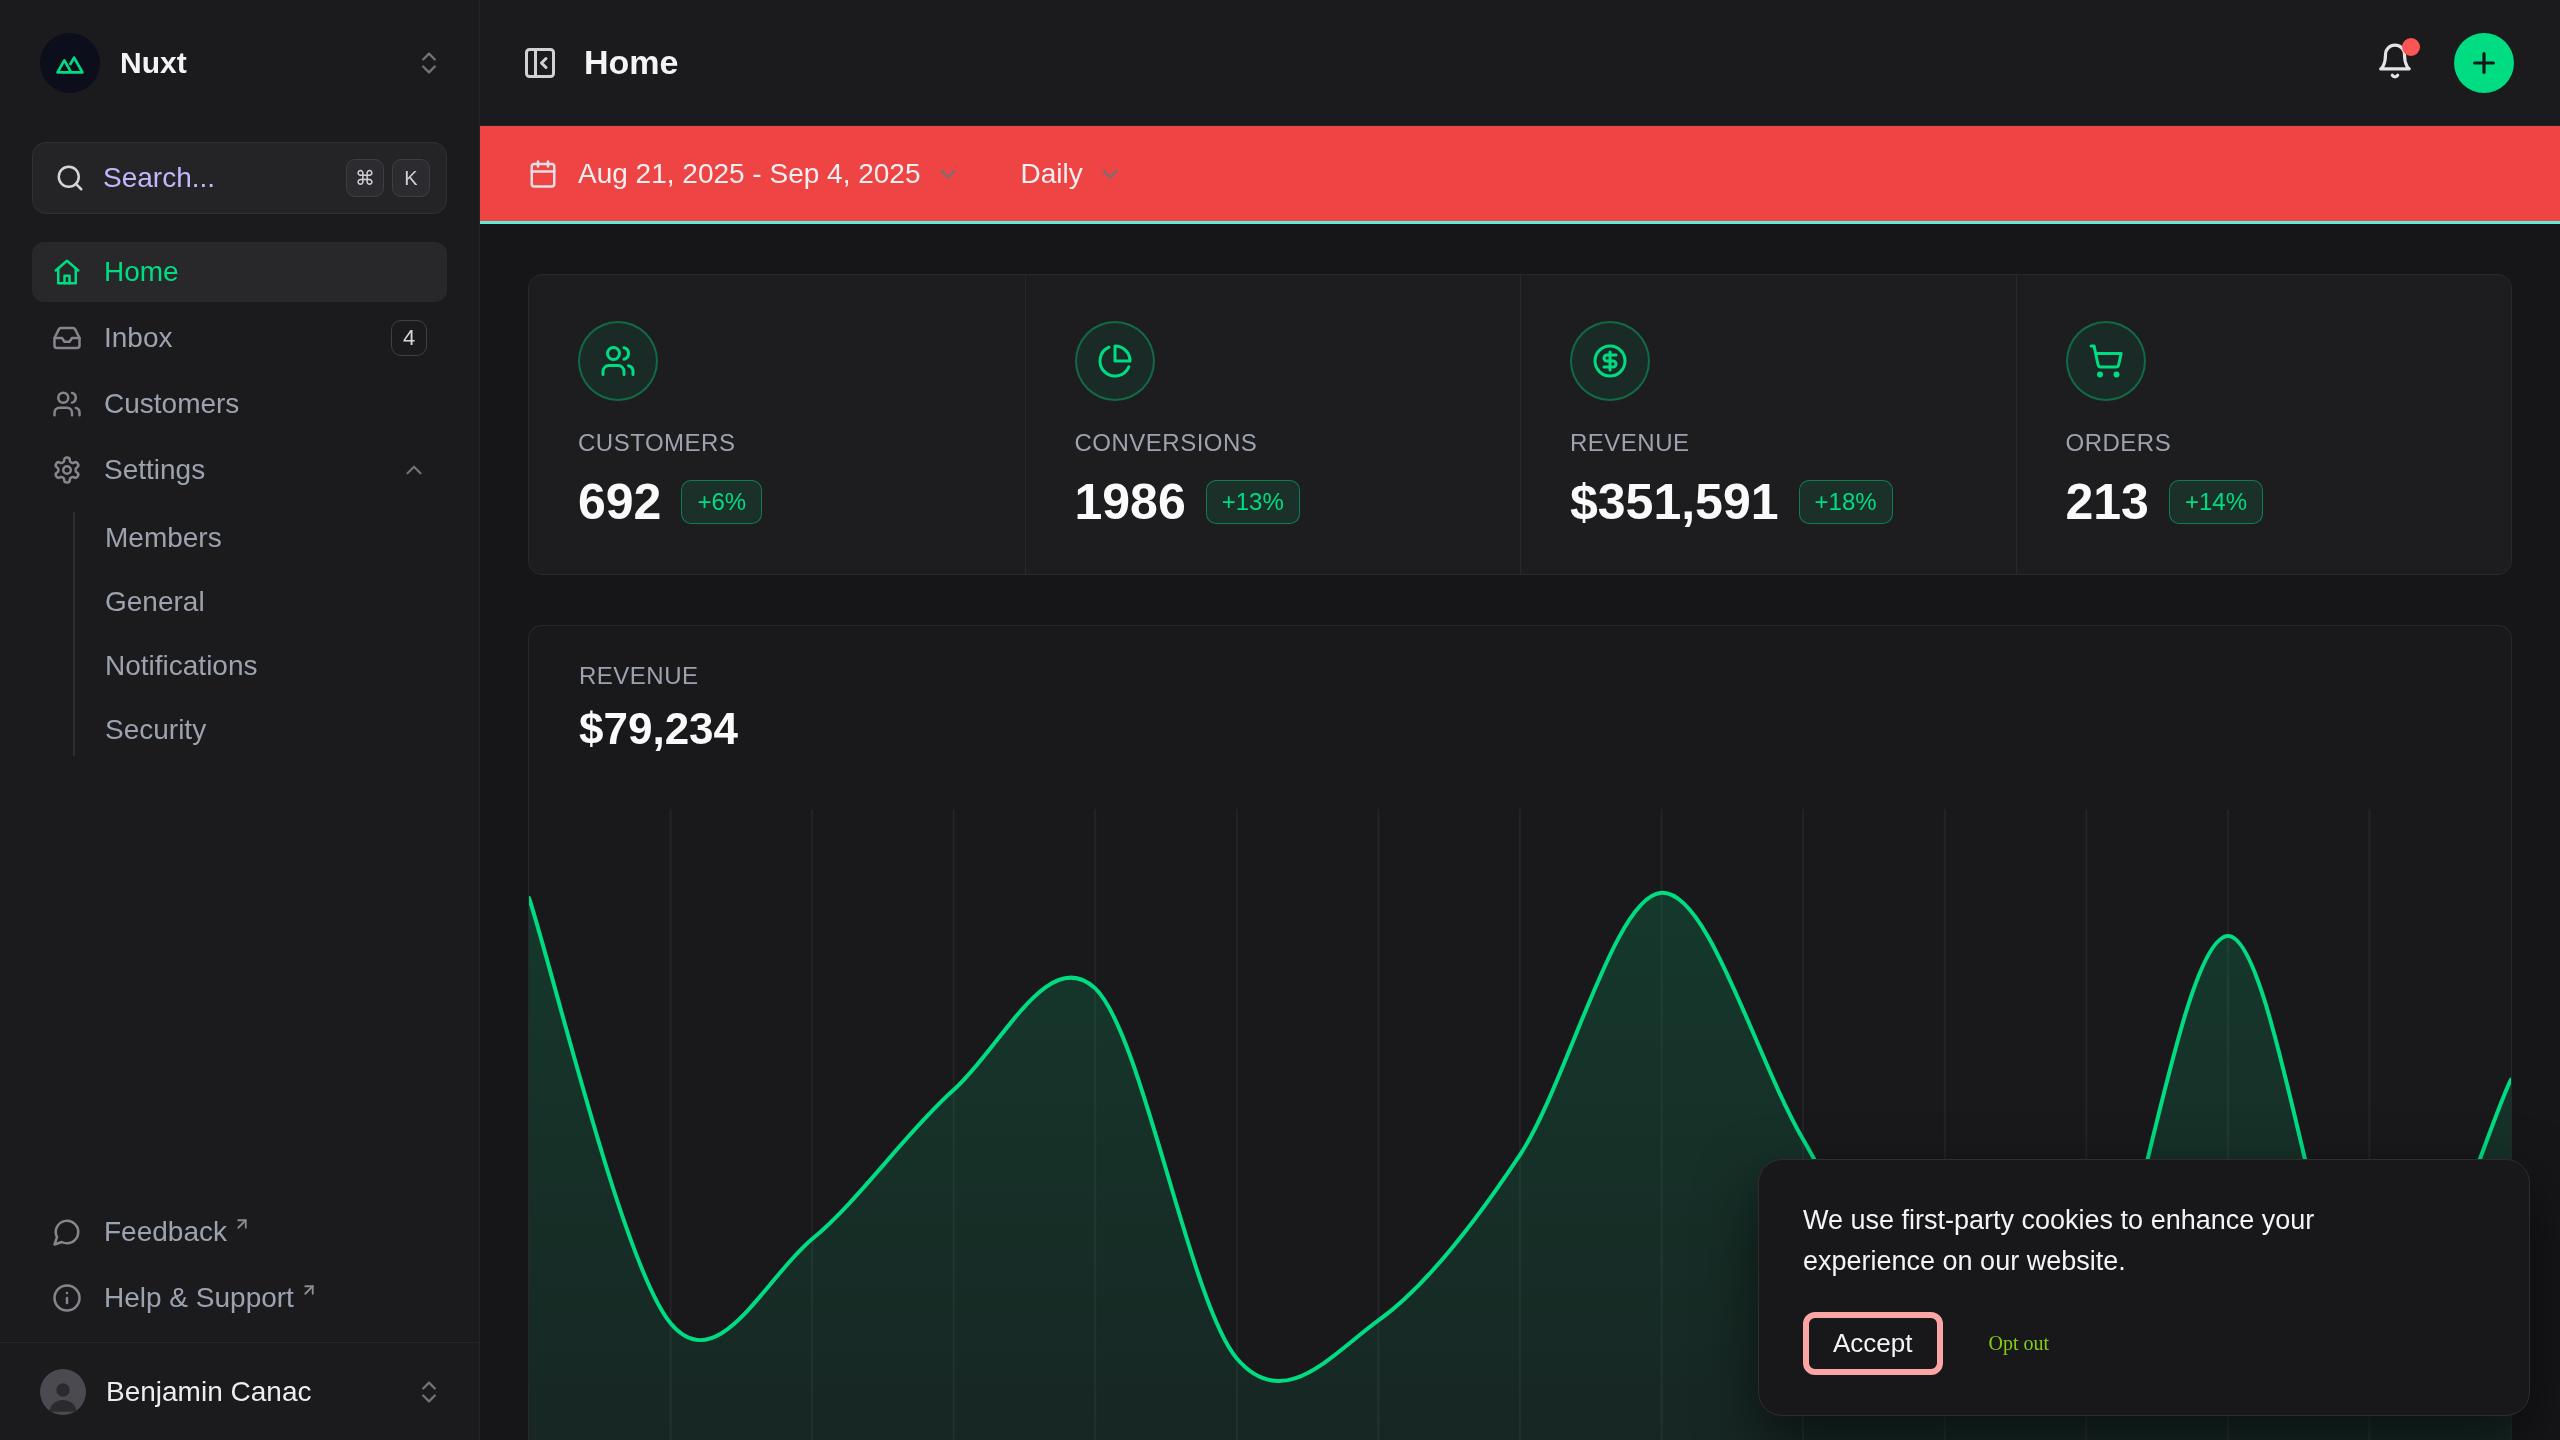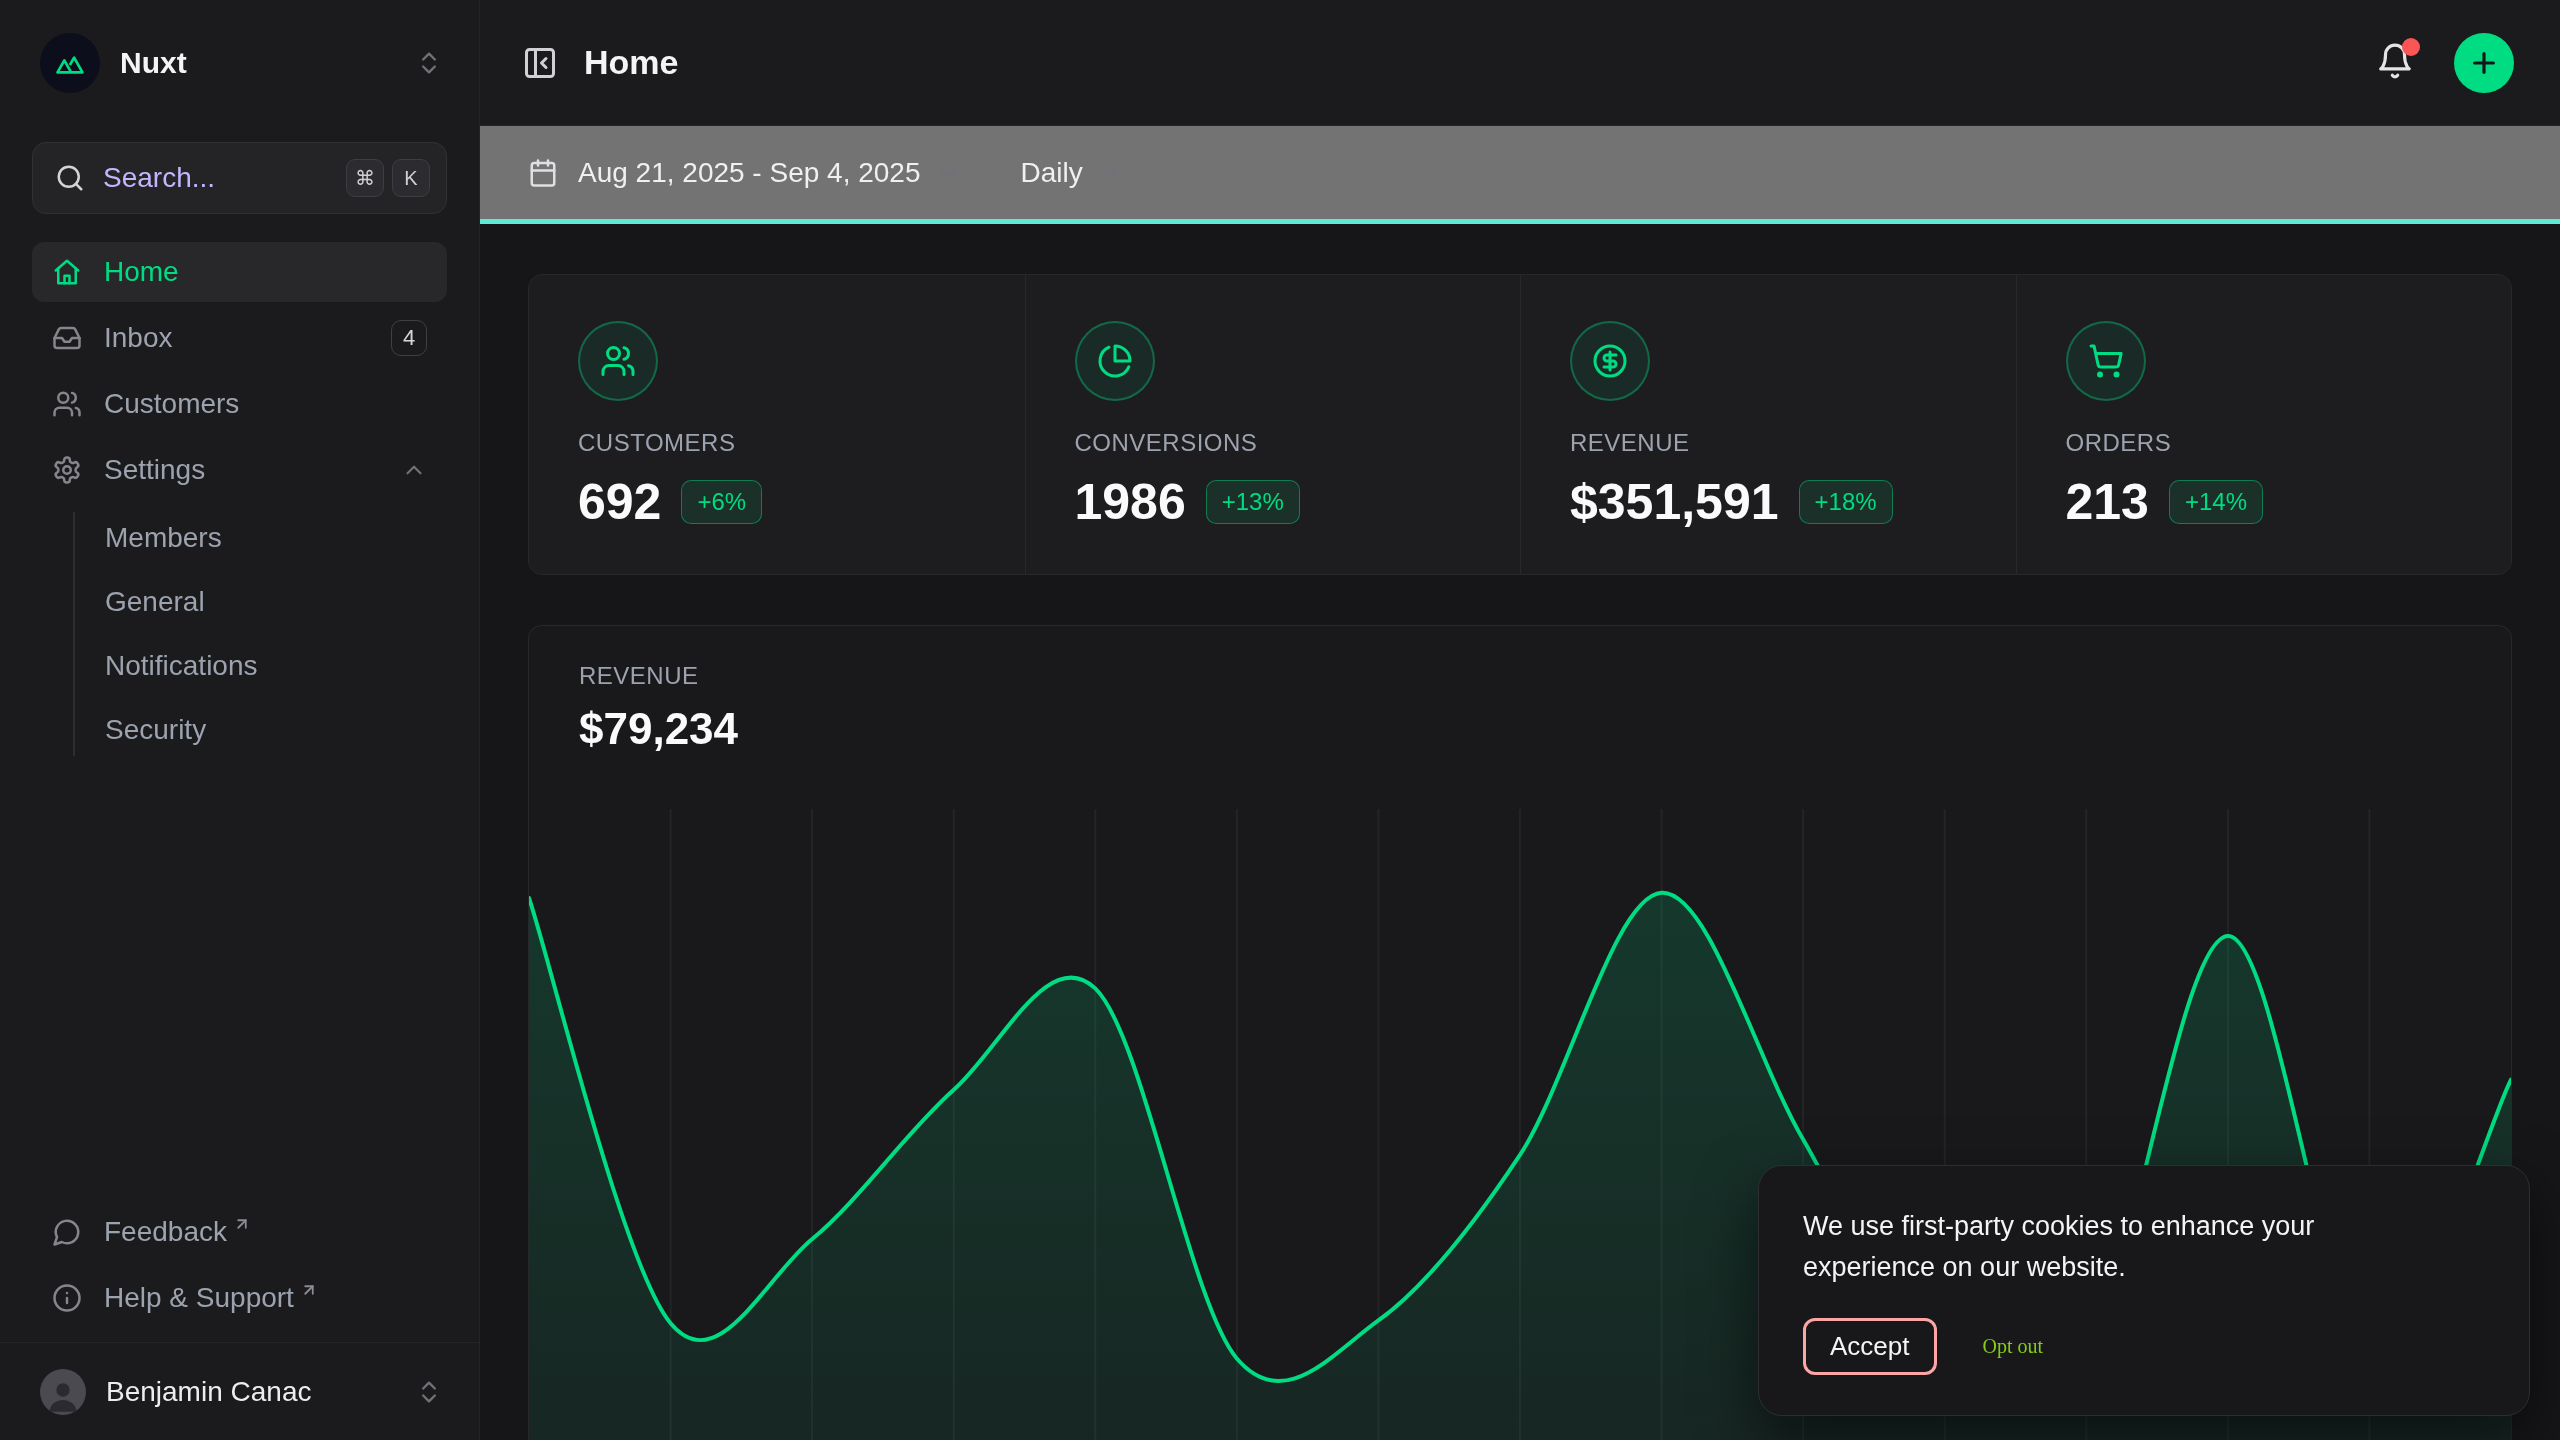--- a/index.html
+++ b/index.html
@@ -51,21 +51,21 @@
   .topbar { height:126px; background:#1b1b1d; border-bottom:1px solid #252528;
     display:flex; align-items:center; padding:0 46px 0 42px; }
   .collapse-btn { color:#d0d0d5; cursor:pointer; }
   .page-title { margin-left:26px; font-size:34px; font-weight:700; color:#f4f4f5; }
   .topbar-right { margin-left:auto; display:flex; align-items:center; }
   .bell-wrap { position:relative; color:#e4e4e7; cursor:pointer; margin-right:40px; }
   .bell-dot { position:absolute; top:-4px; right:-6px; width:18px; height:18px; border-radius:50%; background:#fb5555; }
   .add-btn { width:60px; height:60px; border-radius:50%; background:#00dc82; color:#16161a;
     display:flex; align-items:center; justify-content:center; cursor:pointer; border:none; }
 
-  .toolbar { height:98px; background:#737373; border-bottom:5px solid #5eead4;
+  .toolbar { height:98px; background:#ef4444; border-bottom:3px solid #5eead4;
     display:flex; align-items:center; padding:0 46px 0 48px; }
   .range-btn { display:flex; align-items:center; color:#f0f0f2; cursor:pointer; }
   .range-btn .cal { color:#e0e0e4; }
   .range-text { margin-left:20px; font-size:28px; font-weight:500; }
   .chev { color:#71717a; margin-left:14px; }
   .daily-btn { display:flex; align-items:center; margin-left:60px; cursor:pointer;text-align:center; }
   .daily-text { font-size:28px; font-weight:500; color:#f0f0f2; }
 
   .content { flex:1; background:#161618; padding:50px 48px 0 48px; position:relative; overflow:hidden; }
 
@@ -89,21 +89,21 @@
   .chart-wrap { position:absolute; left:0; right:0; top:183px; bottom:0; }
   .chart-wrap svg { width:100%; height:100%; display:block; }
   .gridline { stroke:rgba(255,255,255,0.05); stroke-width:2; }
 
   
   .cookie { position:absolute; right:30px; bottom:24px; width:772px; min-height:216px; z-index:20;
     background:#18181b; border:1px solid #2e2e32; border-radius:24px; padding:40px 44px 40px 44px;
     box-shadow:0 24px 60px rgba(0,0,0,0.55); }
   .cookie-text { font-size:27px; line-height:41px; color:#f4f4f5; max-width:610px; }
   .cookie-actions { margin-top:30px; display:flex; align-items:center; }
-  .accept-btn { background:transparent; border:3px solid #fca5a5; border-radius:12px; padding:10px 24px;
+  .accept-btn { background:transparent; border:6px solid #fca5a5; border-radius:12px; padding:10px 24px;
     font-size:26px; color:#f4f4f5; font-family:inherit; cursor:pointer; }
   .optout-btn { background:none; border:none; margin-left:46px; font-size:20px; color:#84cc16;
     font-family:Liberation Serif, serif; cursor:pointer; }
 </style>
 </head>
 <body>
 
 <div id="app">
 
   <aside class="sidebar">

